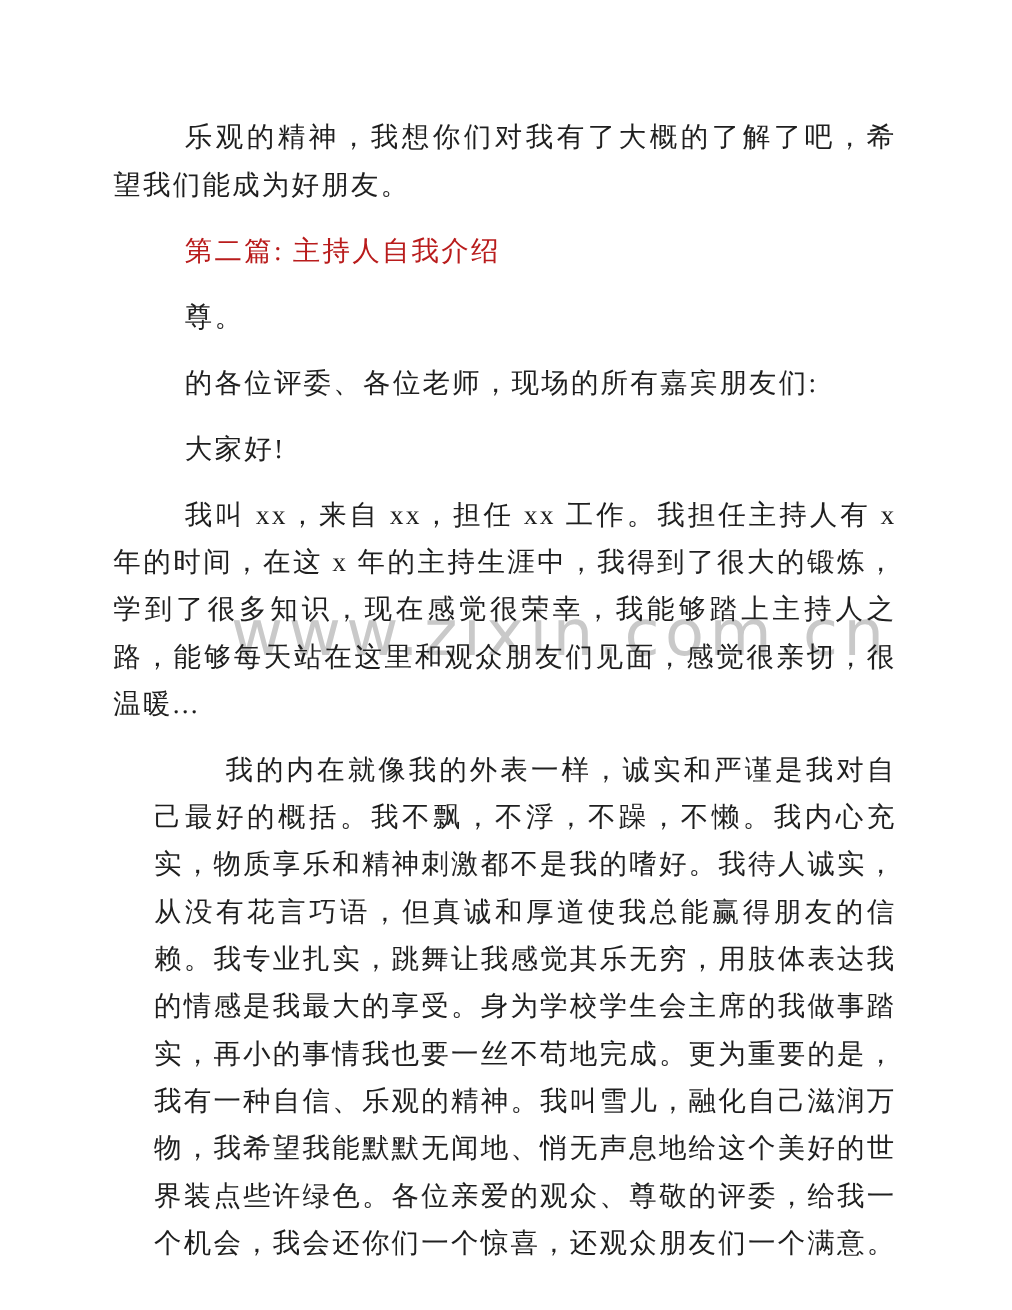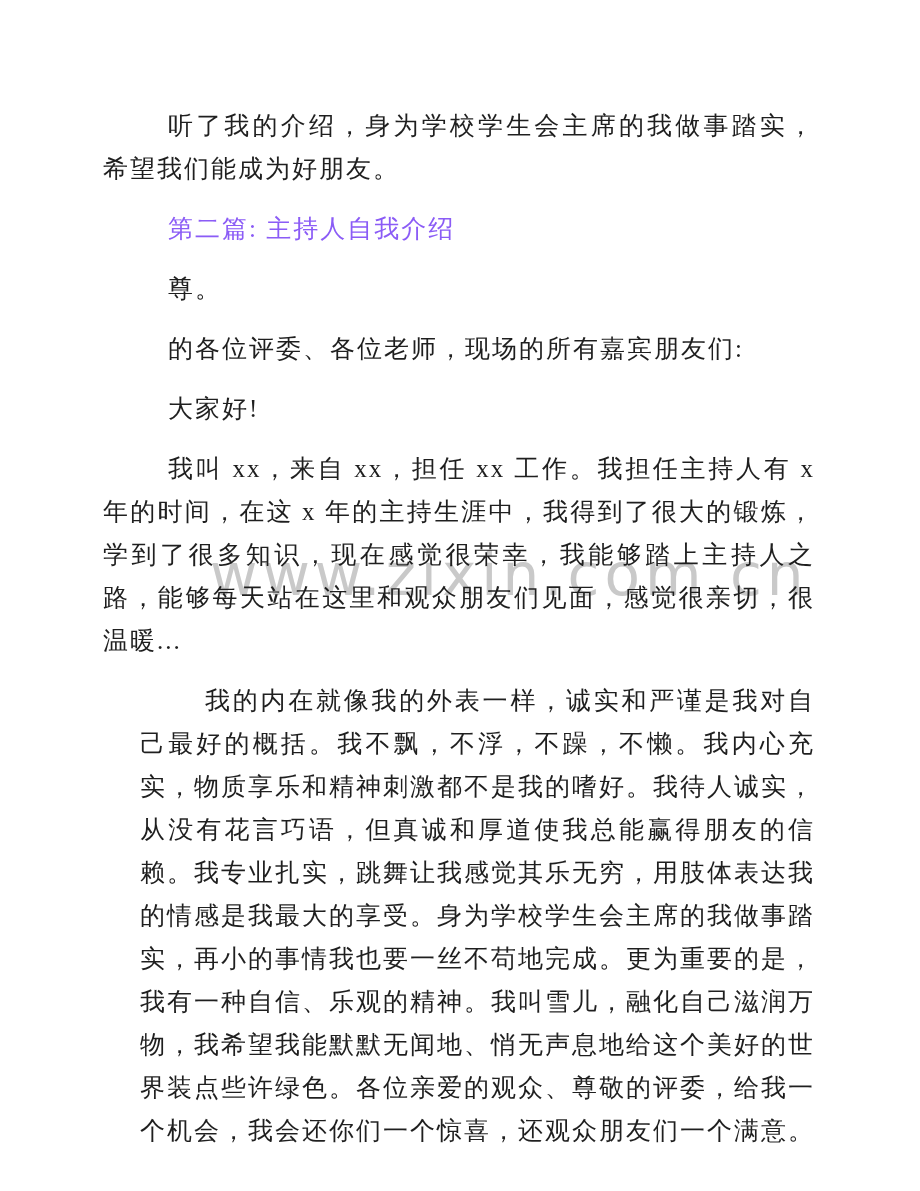--- a/index.html
+++ b/index.html
@@ -47,22 +47,22 @@
   }
 </style>
 </head>
 <body>
 
 <div class="page" style="background: rgb(255, 255, 255);">
 
   <div class="watermark" style="color: rgb(201, 201, 201); text-align: right;">www.zixin.com.cn</div>
 
   <div class="textblock">
-    <p class="para" style="color: rgb(31, 31, 31);">听了我的介绍，身为学校学生会主席的我做事踏实，希望我们能成为好朋友。</p>
-    <p class="para" style="color: #8b5cf6;">第二篇: 主持人自我介绍</p>
+    <p class="para" style="color: rgb(31, 31, 31);">乐观的精神，我想你们对我有了大概的了解了吧，希望我们能成为好朋友。</p>
+    <p class="para" style="color: #b91c1c;">第二篇: 主持人自我介绍</p>
     <p class="para" style="color: rgb(31, 31, 31);">尊。</p>
     <p class="para" style="color: rgb(31, 31, 31);">的各位评委、各位老师，现场的所有嘉宾朋友们:</p>
     <p class="para" style="color: rgb(31, 31, 31);">大家好!</p>
     <p class="para" style="color: rgb(31, 31, 31);">我叫 xx，来自 xx，担任 xx 工作。我担任主持人有 x 年的时间，在这 x 年的主持生涯中，我得到了很大的锻炼，学到了很多知识，现在感觉很荣幸，我能够踏上主持人之路，能够每天站在这里和观众朋友们见面，感觉很亲切，很温暖...</p>
     <p class="para" style="color: rgb(31, 31, 31); margin-left: 37px;">我的内在就像我的外表一样，诚实和严谨是我对自己最好的概括。我不飘，不浮，不躁，不懒。我内心充实，物质享乐和精神刺激都不是我的嗜好。我待人诚实，从没有花言巧语，但真诚和厚道使我总能赢得朋友的信赖。我专业扎实，跳舞让我感觉其乐无穷，用肢体表达我的情感是我最大的享受。身为学校学生会主席的我做事踏实，再小的事情我也要一丝不苟地完成。更为重要的是，我有一种自信、乐观的精神。我叫雪儿，融化自己滋润万物，我希望我能默默无闻地、悄无声息地给这个美好的世界装点些许绿色。各位亲爱的观众、尊敬的评委，给我一个机会，我会还你们一个惊喜，还观众朋友们一个满意。</p>
   </div>
 
 </div>
 
 </body></html>

